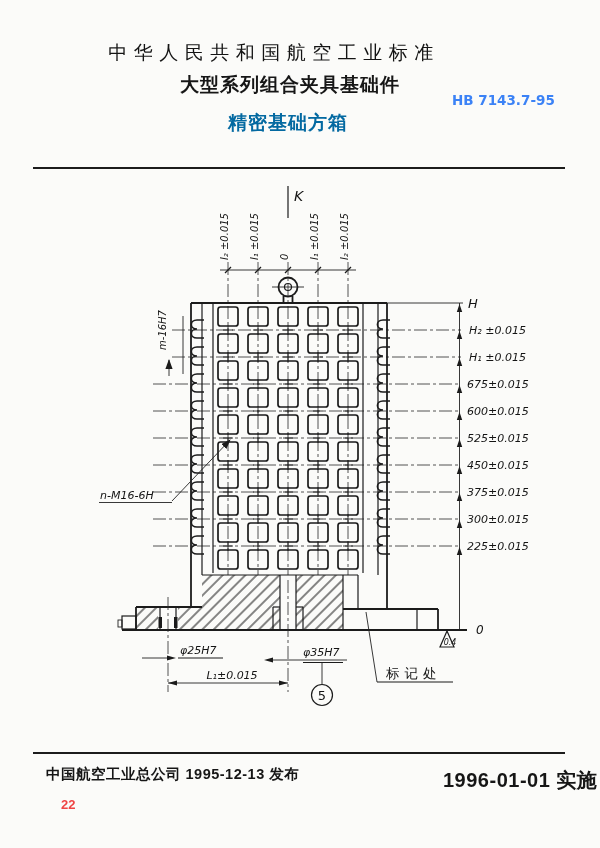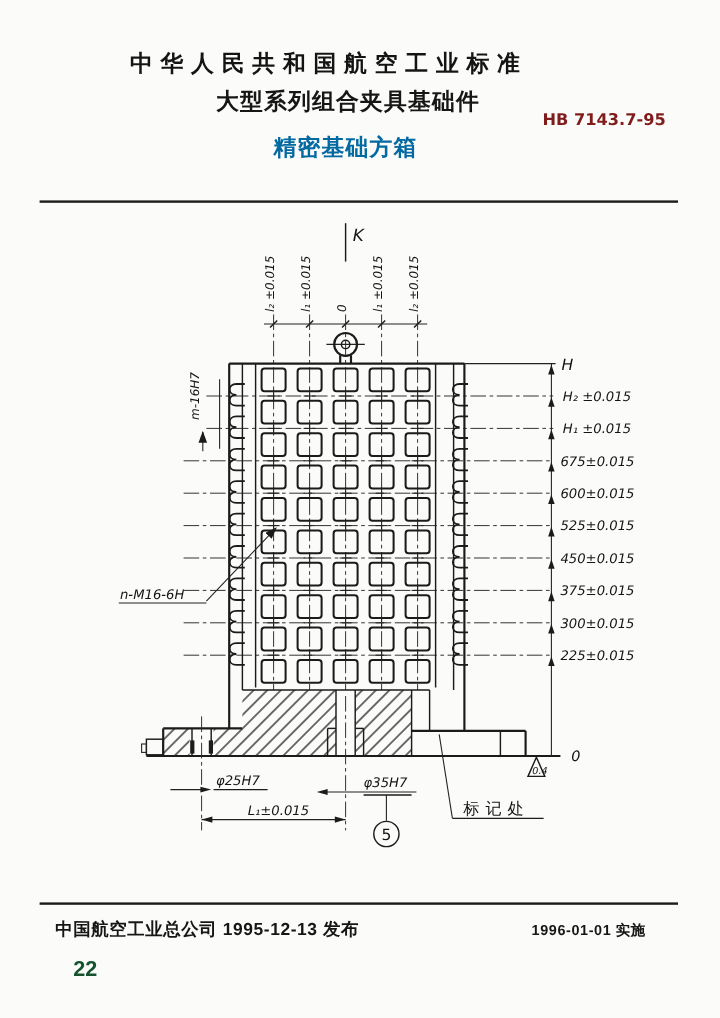--- a/index.html
+++ b/index.html
@@ -5,46 +5,46 @@
   html,body{margin:0;padding:0;}
   body{
     width:600px;height:848px;position:relative;
     background:#fbfbf9;color:#1a1a1a;
     font-family:"Liberation Sans","DejaVu Sans",sans-serif;
     overflow:hidden;
   }
   .abs{position:absolute;}
   .std-name{
     top:40px;left:0;width:548px;text-align:center;
-    font-size:19px;font-weight:bold;letter-spacing:6.5px;
+    font-size:19px;font-weight:normal;letter-spacing:6.5px;
     color:#141414;
   }
   .title1{
     top:72px;left:0;width:580px;text-align:center;
     font-size:19px;font-weight:bold;letter-spacing:1px;color:#161616;
   }
   .title2{
     top:110px;left:0;width:576px;text-align:center;
     font-size:19px;font-weight:bold;letter-spacing:1px;color:#0369a1;
   }
   .std-code{
-    top:92px;left:452px;font-size:13.5px;font-weight:bold;color:#7f1d1d;
+    top:92px;left:452px;font-size:13.5px;font-weight:bold;color:#3b82f6;
     font-family:"DejaVu Sans","Liberation Sans",sans-serif;
   }
   .rule{background:#1c1c1c;height:2.4px;left:33px;width:532px;}
   .rule-top{top:167px;}
   .rule-bottom{top:752px;}
   .pub{
     top:765px;left:46px;font-size:14.5px;font-weight:bold;color:#161616;letter-spacing:.5px;text-align:center;
   }
   .impl{
-    top:767px;left:443px;font-size:12px;font-weight:bold;color:#161616;letter-spacing:.5px;text-align:right;
+    top:767px;left:443px;font-size:20px;font-weight:bold;color:#161616;letter-spacing:.5px;text-align:right;
   }
   .pagenum{
-    top:797px;left:61px;font-size:18px;font-weight:bold;color:#14532d;
+    top:797px;left:61px;font-size:13px;font-weight:bold;color:#ef4444;
   }
   svg{position:absolute;top:170px;left:0;}
   svg .k{stroke:#1b1b1b;stroke-width:1.8;fill:none;}
   svg .m{stroke:#1b1b1b;stroke-width:1.2;fill:none;}
   svg .t{stroke:#222;stroke-width:.9;fill:none;}
   svg .cl{stroke:#2a2a2a;stroke-width:.8;fill:none;stroke-dasharray:13 3 3 3;}
   svg .sq{stroke:#1b1b1b;stroke-width:1.7;fill:none;}
   svg .cr{stroke:#222;stroke-width:.9;fill:none;}
   svg .kn{stroke:#1b1b1b;stroke-width:1.5;fill:none;}
   svg text{fill:#141414;font-family:"DejaVu Sans","Liberation Sans",sans-serif;}

